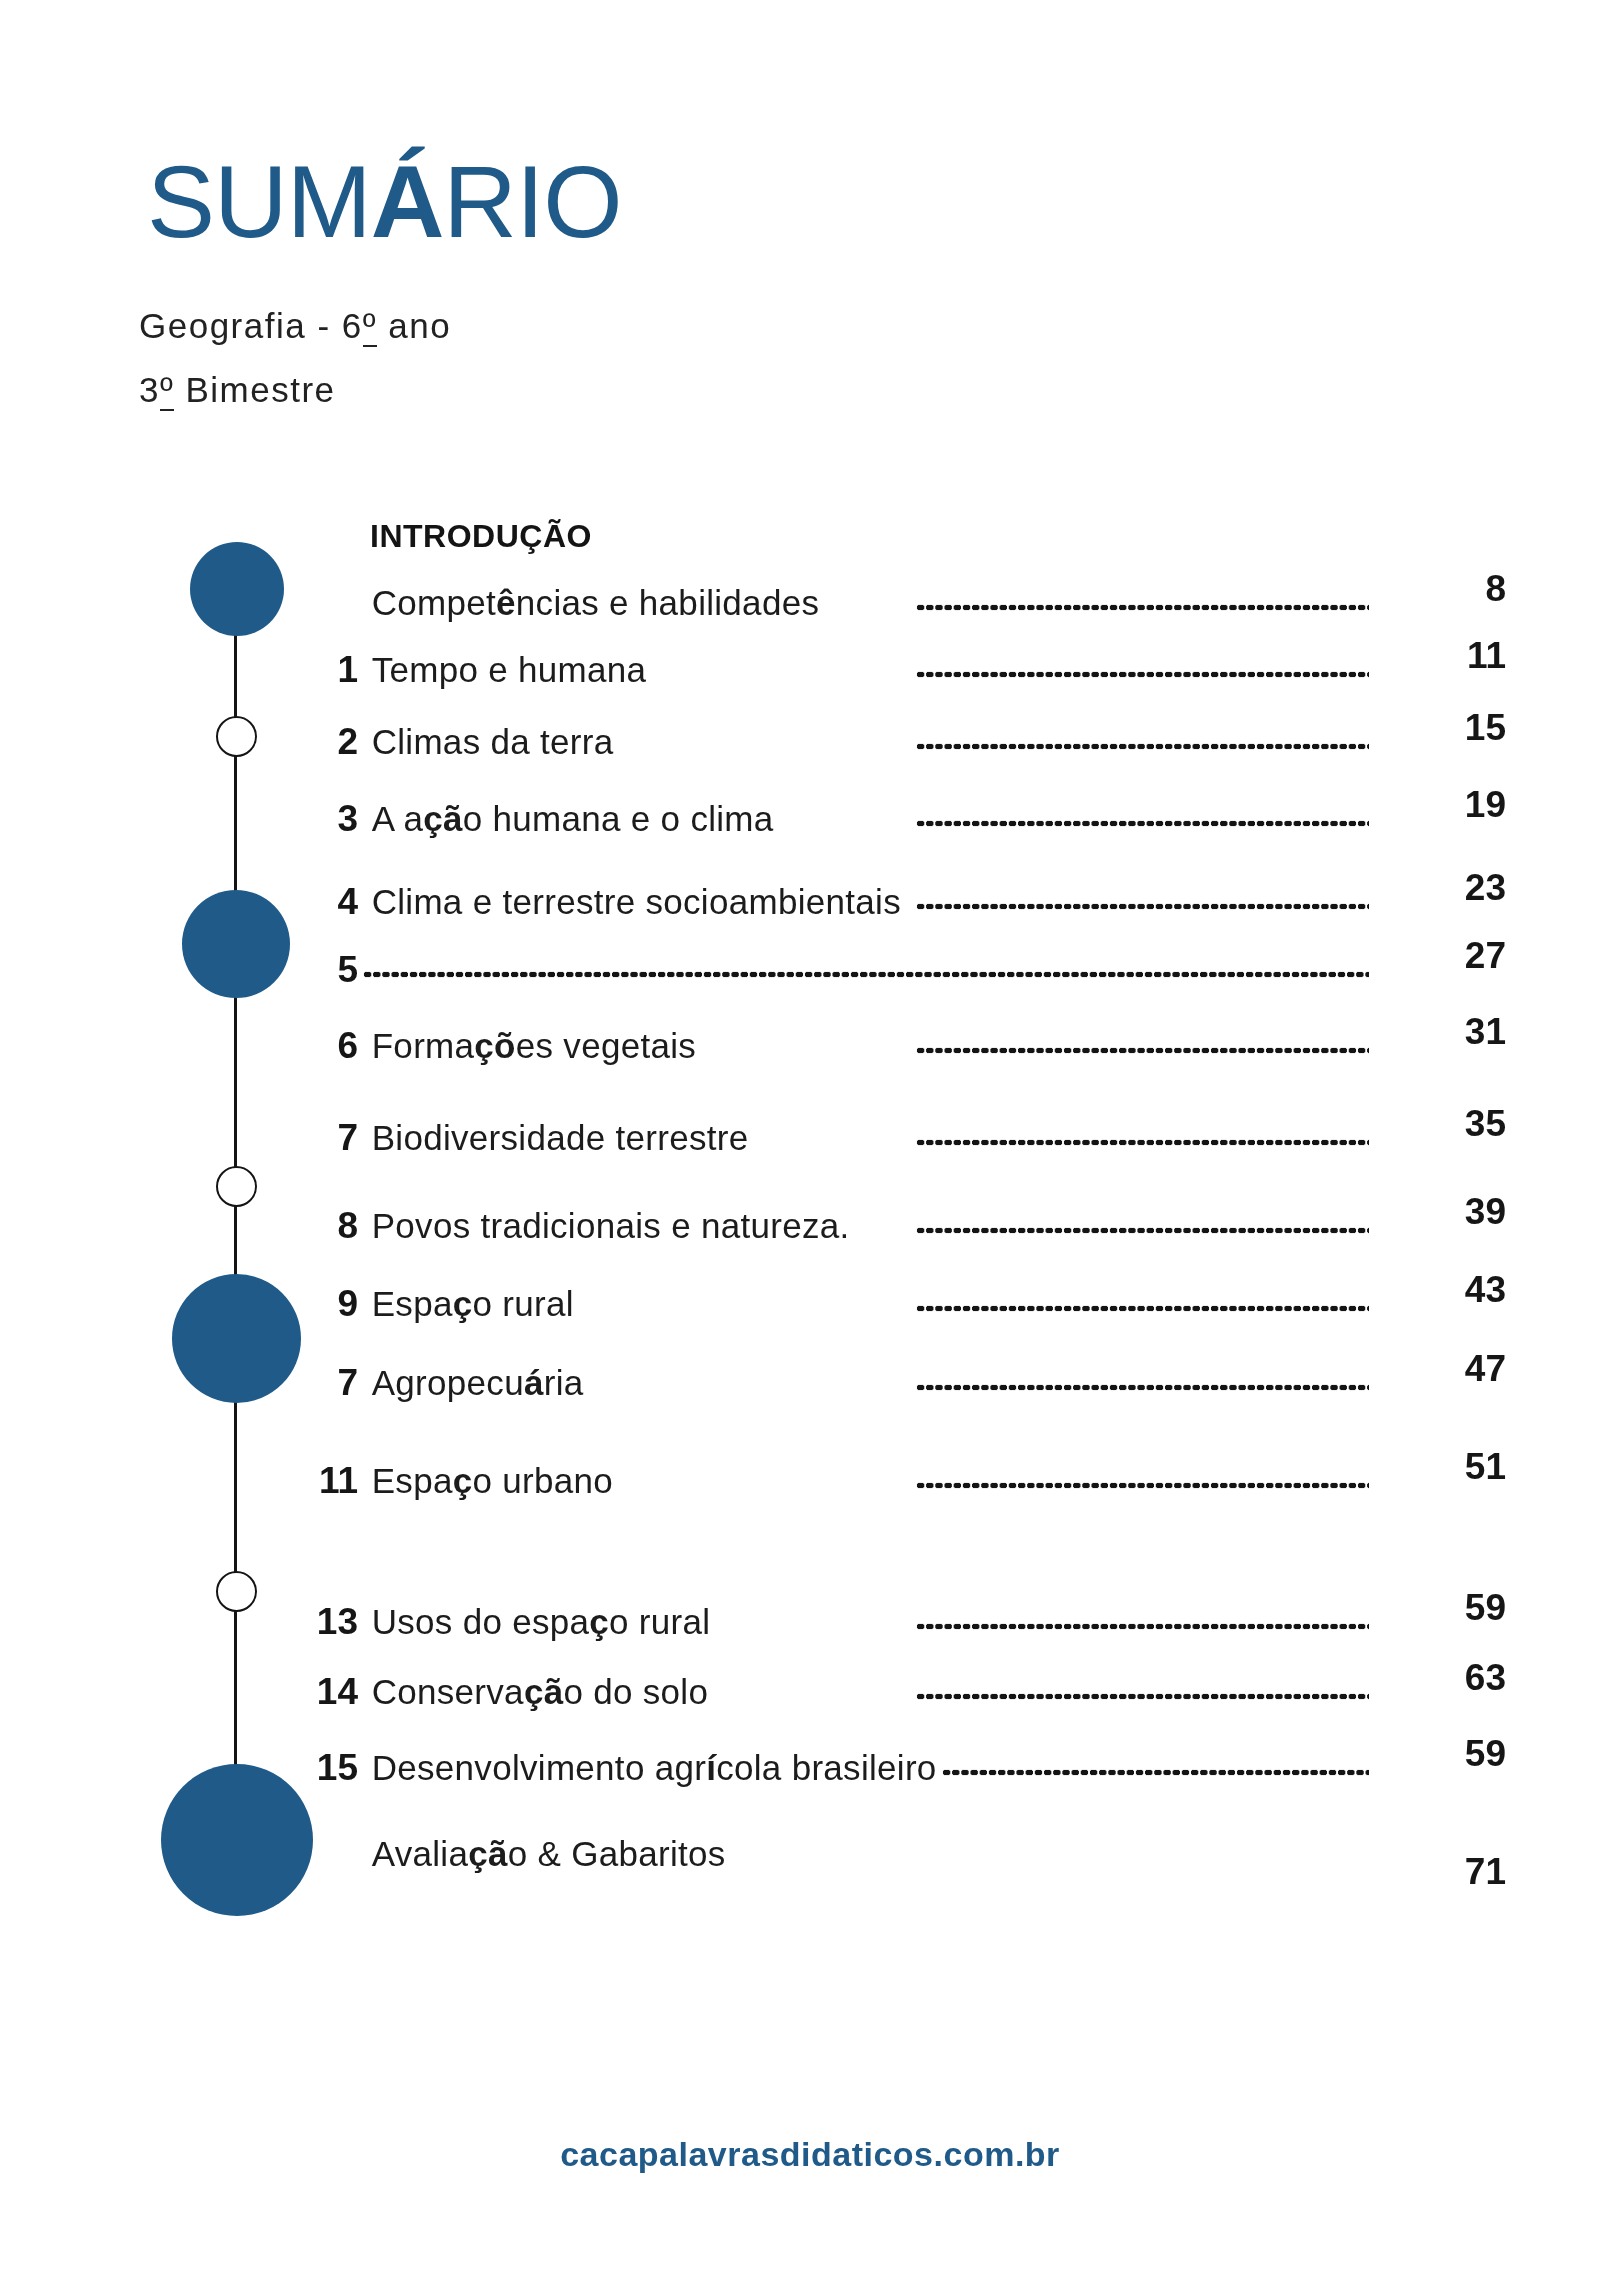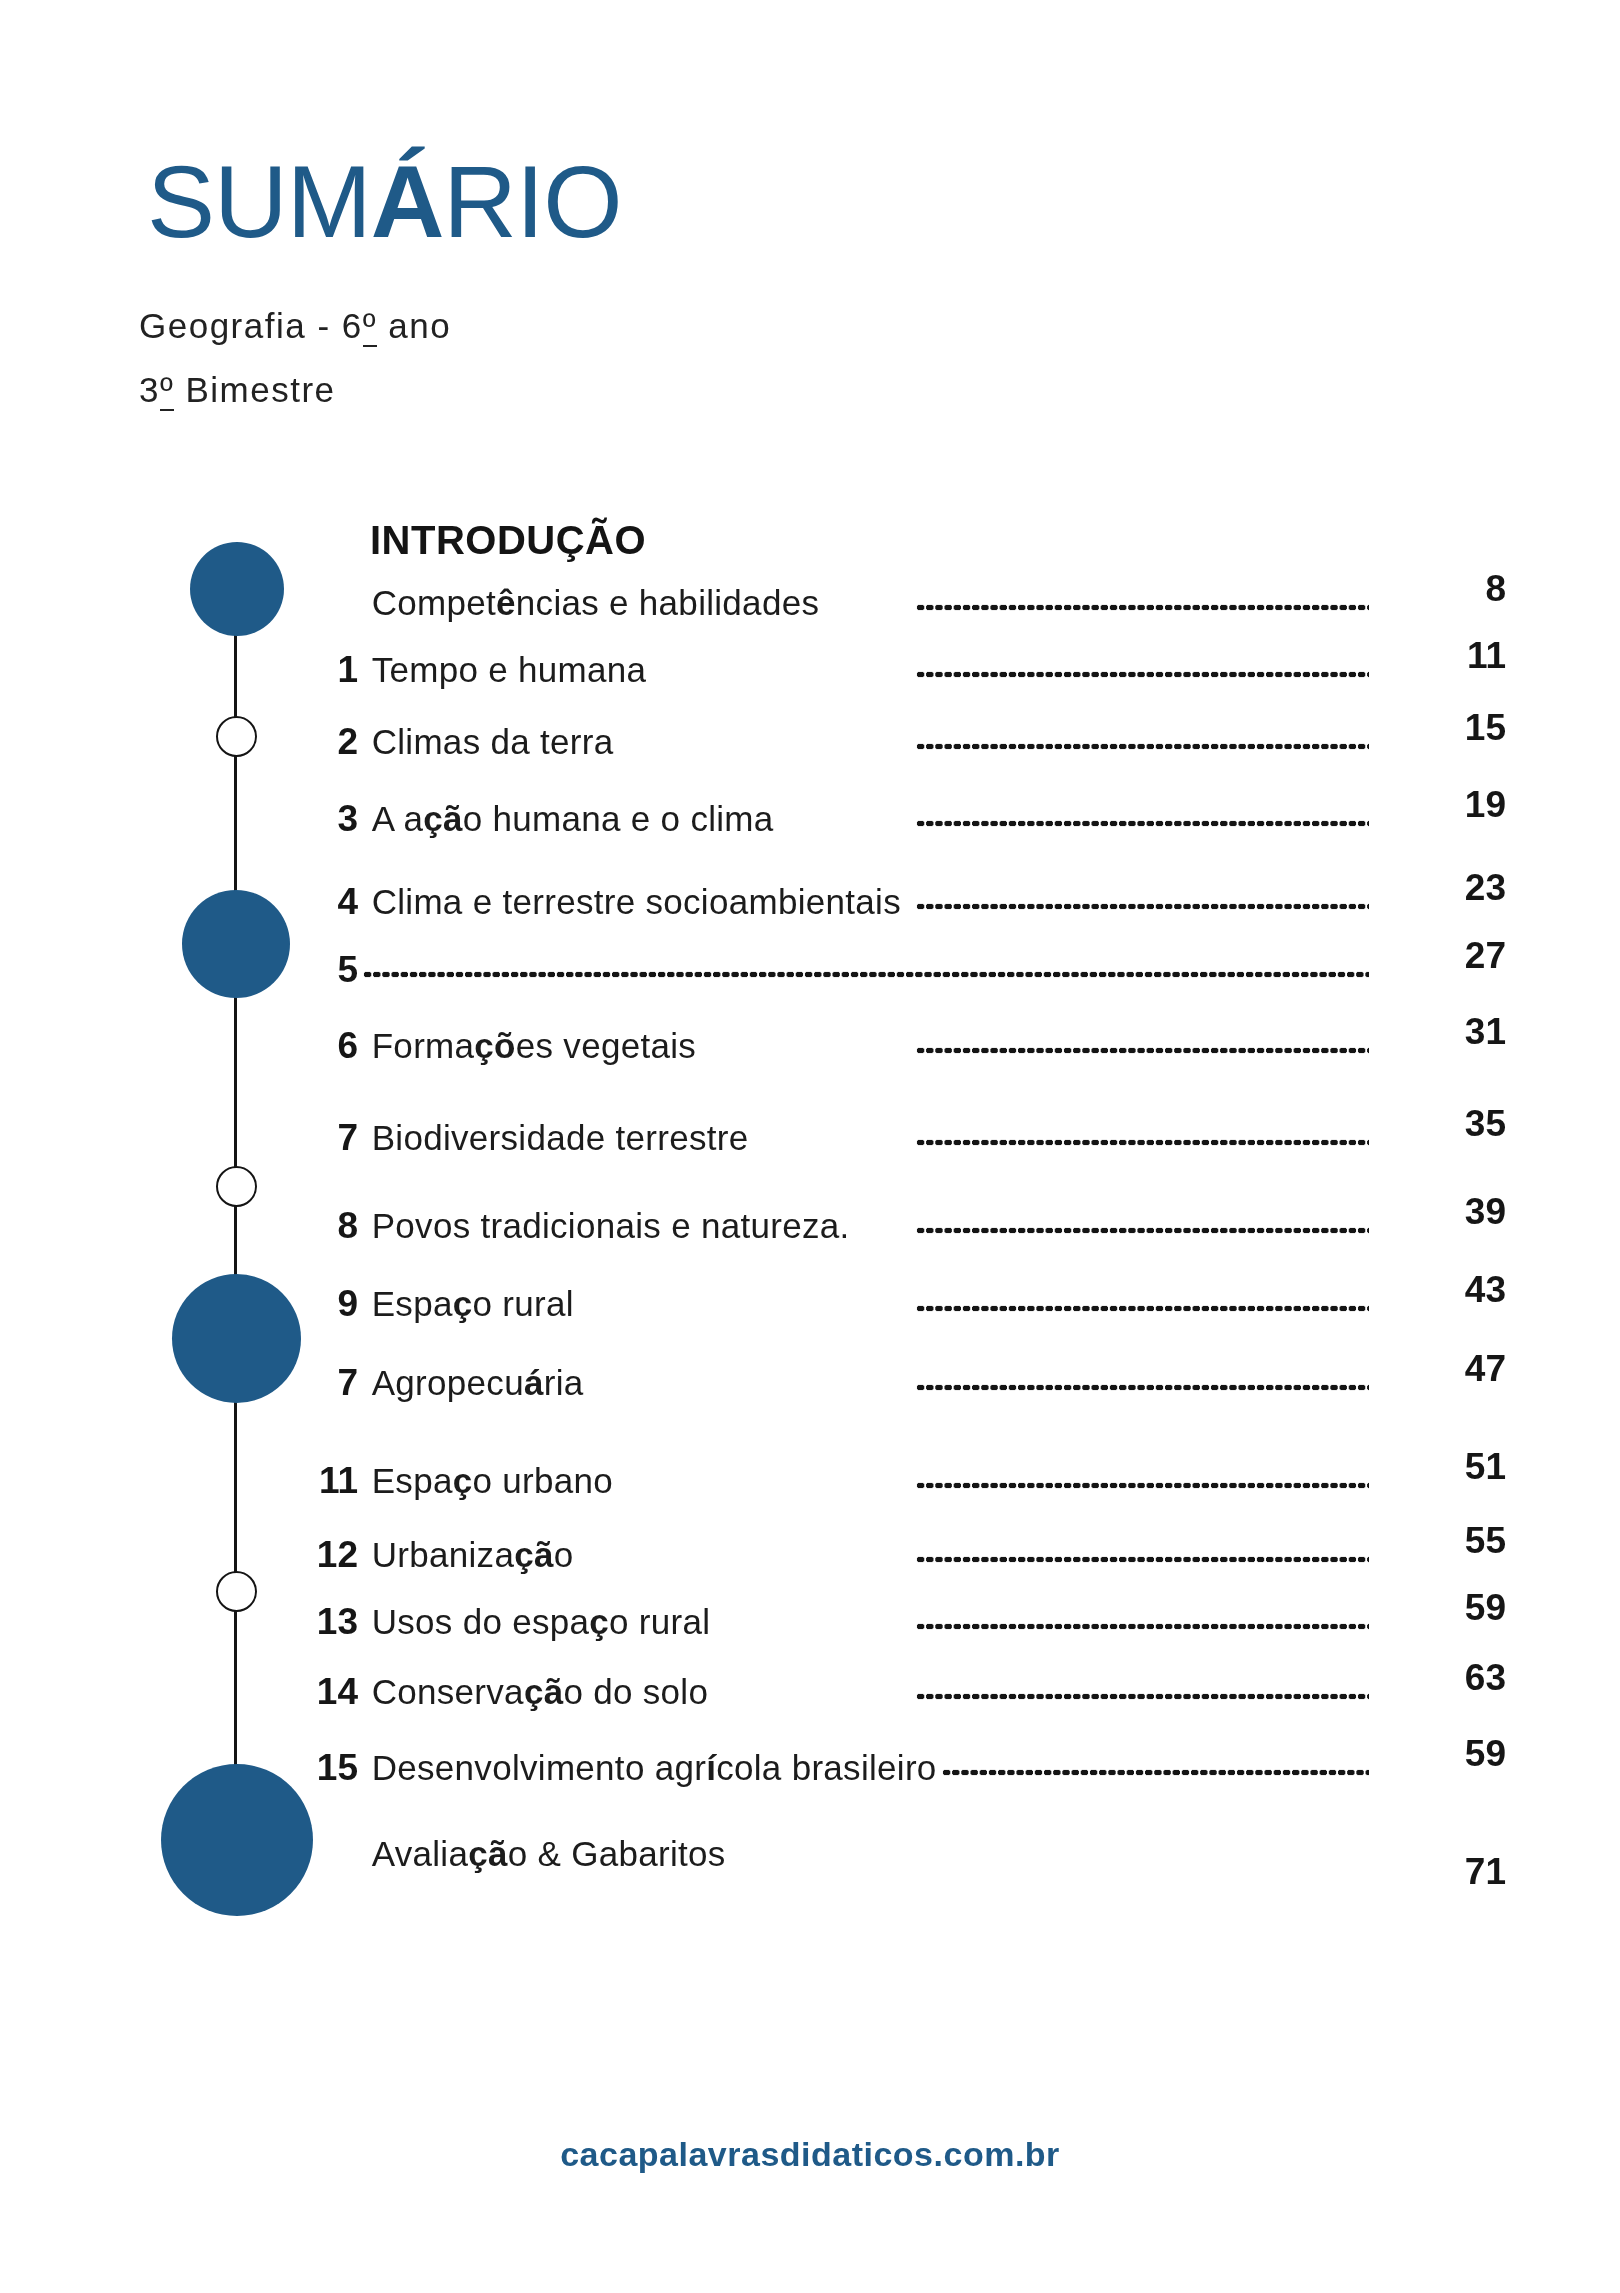--- a/index.html
+++ b/index.html
@@ -38,21 +38,21 @@
   .dot.big1{left:190px;top:542px;width:94px;height:94px;}
   .dot.open1{left:216px;top:716px;width:41px;height:41px;}
   .dot.big2{left:182px;top:890px;width:108px;height:108px;}
   .dot.open2{left:216px;top:1166px;width:41px;height:41px;}
   .dot.big3{left:172px;top:1274px;width:129px;height:129px;}
   .dot.open3{left:216px;top:1571px;width:41px;height:41px;}
   .dot.big4{left:161px;top:1764px;width:152px;height:152px;}
   
   .section-header{
     position:absolute;left:370px;top:518px;
-    font-size:40px;font-weight:700;color:#141414;
+    font-size:32px;font-weight:700;color:#141414;
     letter-spacing:0.5px;margin:0;
   }
   .toc-rows{position:absolute;left:289px;top:0;width:1217px;height:2294px;}
   .row{
     position:absolute;left:0;width:100%;height:55px;
     display:flex;align-items:center;
   }
   .num{
     flex:0 0 69px;text-align:right;
     font-size:37px;font-weight:700;color:#161616;
@@ -168,26 +168,20 @@
         <span class="title">Agropecu<b class="acc">á</b>ria</span>
         <span class="leader"></span>
         <span class="pnum">47</span>
       </div>
       <div class="row" style="top: 1453px;">
         <span class="num">11</span>
         <span class="title">Espa<b class="acc">ç</b>o urbano</span>
         <span class="leader"></span>
         <span class="pnum">51</span>
       </div>
-      <div class="row" style="top: 1527px;">
-        <span class="num">12</span>
-        <span class="title">Urbaniza<b class="acc">ç</b><b class="acc">ã</b>o</span>
-        <span class="leader"></span>
-        <span class="pnum">55</span>
-      </div>
       <div class="row" style="top: 1594px;">
         <span class="num">13</span>
         <span class="title">Usos do espa<b class="acc">ç</b>o rural</span>
         <span class="leader"></span>
         <span class="pnum">59</span>
       </div>
       <div class="row" style="top: 1664px;">
         <span class="num">14</span>
         <span class="title">Conserva<b class="acc">ç</b><b class="acc">ã</b>o do solo</span>
         <span class="leader"></span>

